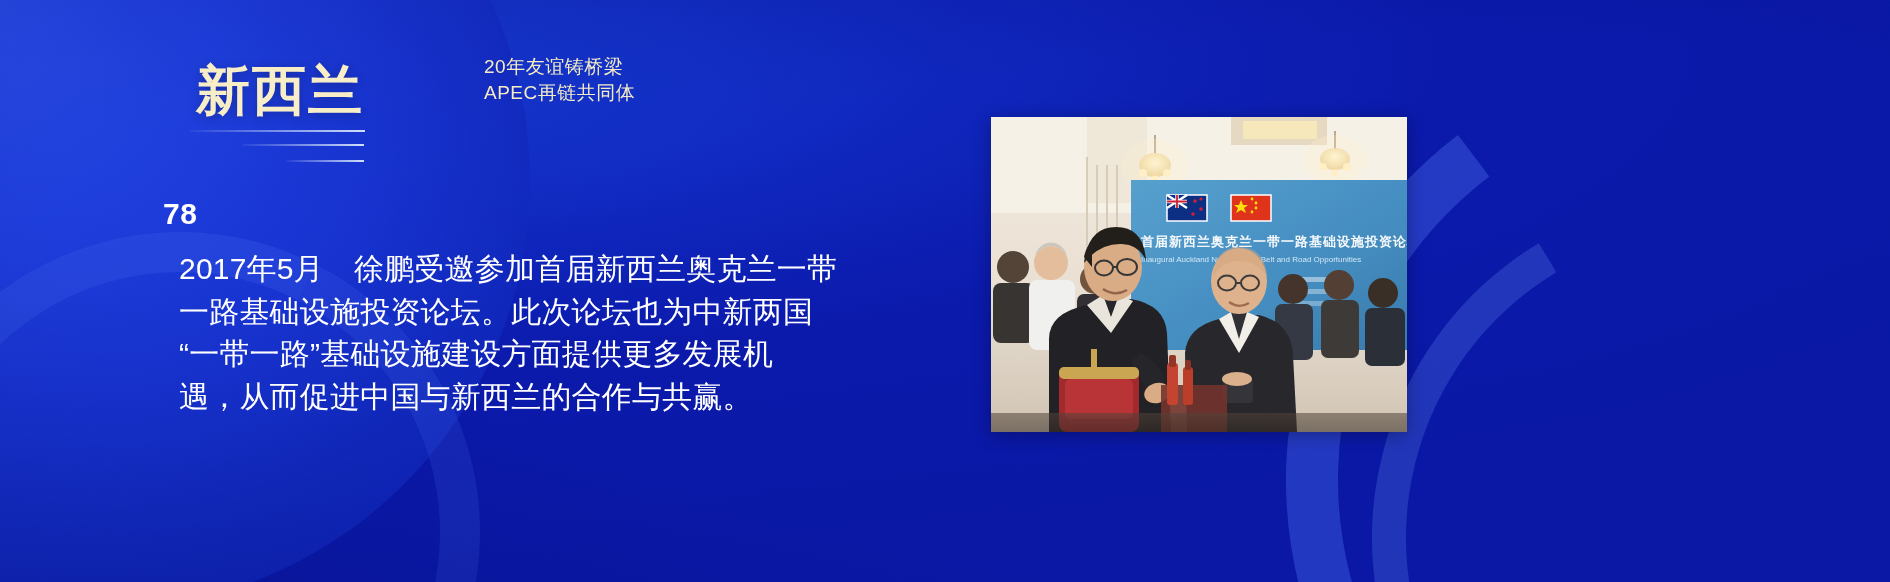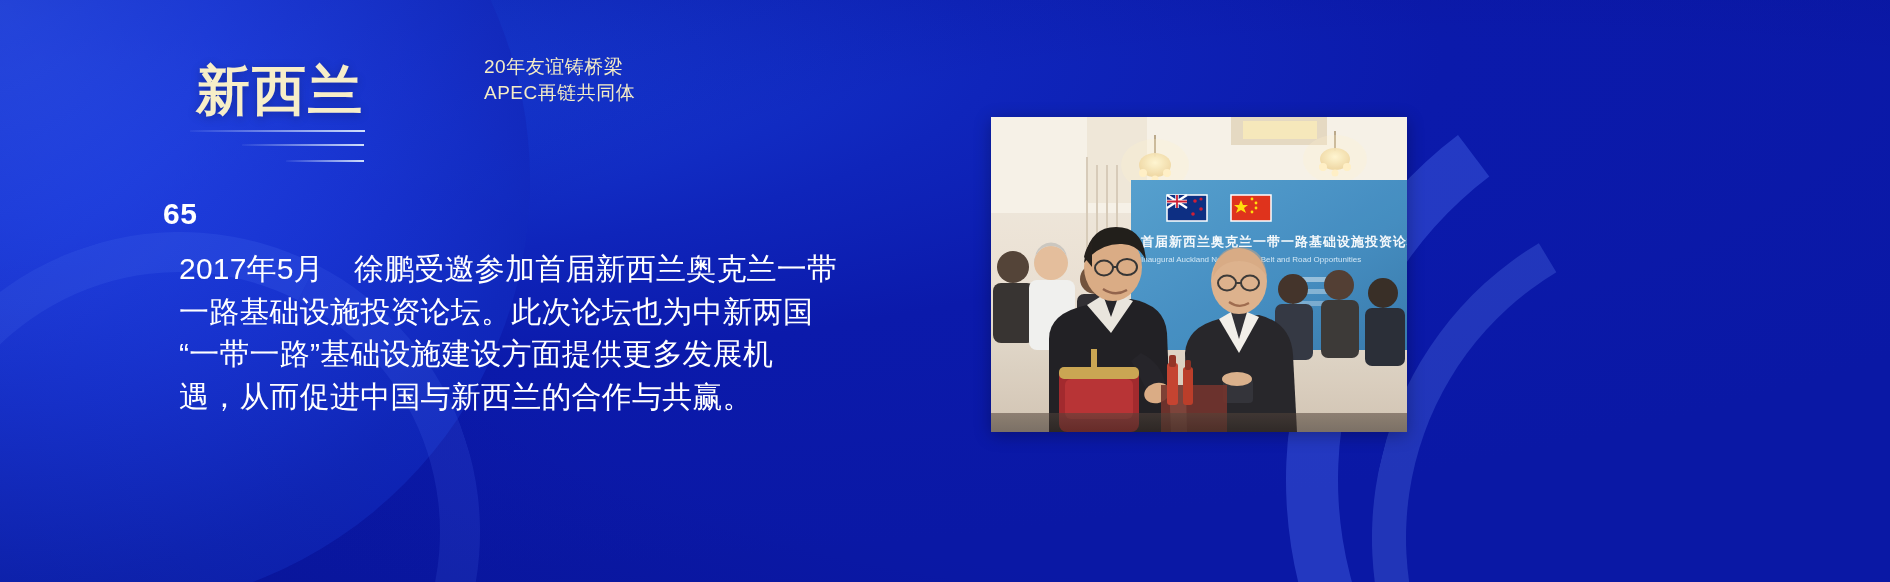--- a/index.html
+++ b/index.html
@@ -191,21 +191,21 @@
   <div class="title-rules">
     <div class="rule rule-1"></div>
     <div class="rule rule-2"></div>
     <div class="rule rule-3"></div>
   </div>
 
   <div class="subtitle">20年友谊铸桥梁
 APEC再链共同体</div>
 
   <div class="body-block">
-    <div class="body-number">65</div>
+    <div class="body-number">78</div>
     <div class="body-text">2017年5月　徐鹏受邀参加首届新西兰奥克兰一带
 一路基础设施投资论坛。此次论坛也为中新两国
 “一带一路”基础设施建设方面提供更多发展机
 遇，从而促进中国与新西兰的合作与共赢。</div>
   </div>
 
   <div class="photo">
     <svg viewBox="0 0 416 315" preserveAspectRatio="xMidYMid slice">
       <defs>
         <linearGradient id="wallG" x1="0" y1="0" x2="0" y2="1">

